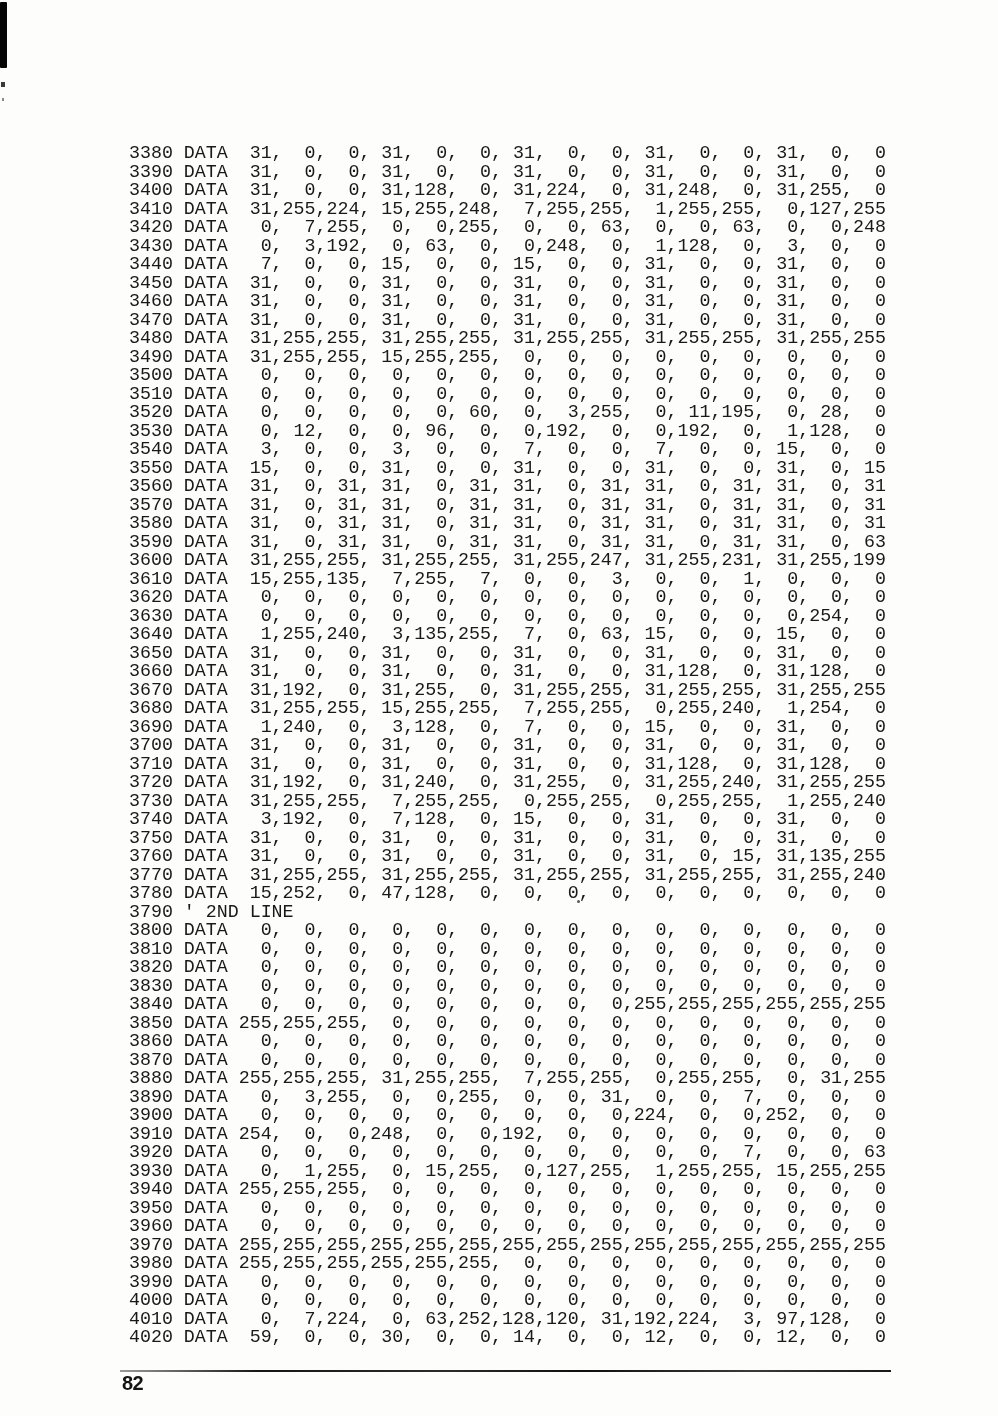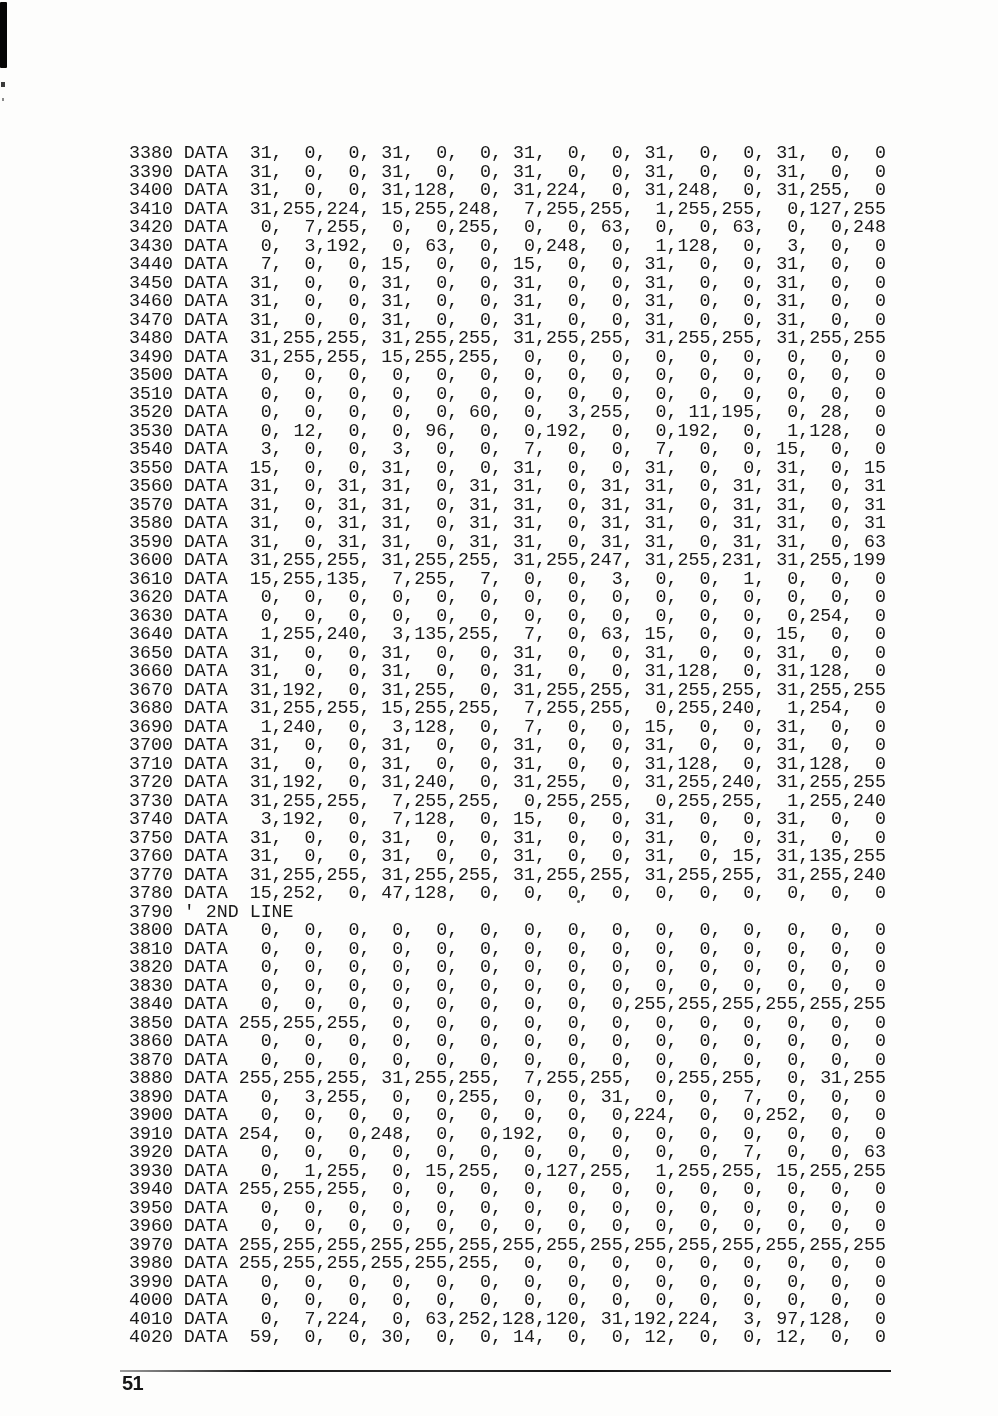--- a/index.html
+++ b/index.html
@@ -92,15 +92,15 @@
 <div class="page">
 
   <div class="scan-bar"></div>
   <div class="scan-dot-1"></div>
   <div class="scan-dot-2"></div>
   <div class="scan-speck"></div>
 
   <pre class="code" id="code-lines"><div class="line">3380 DATA  31,  0,  0, 31,  0,  0, 31,  0,  0, 31,  0,  0, 31,  0,  0</div><div class="line">3390 DATA  31,  0,  0, 31,  0,  0, 31,  0,  0, 31,  0,  0, 31,  0,  0</div><div class="line">3400 DATA  31,  0,  0, 31,128,  0, 31,224,  0, 31,248,  0, 31,255,  0</div><div class="line">3410 DATA  31,255,224, 15,255,248,  7,255,255,  1,255,255,  0,127,255</div><div class="line">3420 DATA   0,  7,255,  0,  0,255,  0,  0, 63,  0,  0, 63,  0,  0,248</div><div class="line">3430 DATA   0,  3,192,  0, 63,  0,  0,248,  0,  1,128,  0,  3,  0,  0</div><div class="line">3440 DATA   7,  0,  0, 15,  0,  0, 15,  0,  0, 31,  0,  0, 31,  0,  0</div><div class="line">3450 DATA  31,  0,  0, 31,  0,  0, 31,  0,  0, 31,  0,  0, 31,  0,  0</div><div class="line">3460 DATA  31,  0,  0, 31,  0,  0, 31,  0,  0, 31,  0,  0, 31,  0,  0</div><div class="line">3470 DATA  31,  0,  0, 31,  0,  0, 31,  0,  0, 31,  0,  0, 31,  0,  0</div><div class="line">3480 DATA  31,255,255, 31,255,255, 31,255,255, 31,255,255, 31,255,255</div><div class="line">3490 DATA  31,255,255, 15,255,255,  0,  0,  0,  0,  0,  0,  0,  0,  0</div><div class="line">3500 DATA   0,  0,  0,  0,  0,  0,  0,  0,  0,  0,  0,  0,  0,  0,  0</div><div class="line">3510 DATA   0,  0,  0,  0,  0,  0,  0,  0,  0,  0,  0,  0,  0,  0,  0</div><div class="line">3520 DATA   0,  0,  0,  0,  0, 60,  0,  3,255,  0, 11,195,  0, 28,  0</div><div class="line">3530 DATA   0, 12,  0,  0, 96,  0,  0,192,  0,  0,192,  0,  1,128,  0</div><div class="line">3540 DATA   3,  0,  0,  3,  0,  0,  7,  0,  0,  7,  0,  0, 15,  0,  0</div><div class="line">3550 DATA  15,  0,  0, 31,  0,  0, 31,  0,  0, 31,  0,  0, 31,  0, 15</div><div class="line">3560 DATA  31,  0, 31, 31,  0, 31, 31,  0, 31, 31,  0, 31, 31,  0, 31</div><div class="line">3570 DATA  31,  0, 31, 31,  0, 31, 31,  0, 31, 31,  0, 31, 31,  0, 31</div><div class="line">3580 DATA  31,  0, 31, 31,  0, 31, 31,  0, 31, 31,  0, 31, 31,  0, 31</div><div class="line">3590 DATA  31,  0, 31, 31,  0, 31, 31,  0, 31, 31,  0, 31, 31,  0, 63</div><div class="line">3600 DATA  31,255,255, 31,255,255, 31,255,247, 31,255,231, 31,255,199</div><div class="line">3610 DATA  15,255,135,  7,255,  7,  0,  0,  3,  0,  0,  1,  0,  0,  0</div><div class="line">3620 DATA   0,  0,  0,  0,  0,  0,  0,  0,  0,  0,  0,  0,  0,  0,  0</div><div class="line">3630 DATA   0,  0,  0,  0,  0,  0,  0,  0,  0,  0,  0,  0,  0,254,  0</div><div class="line">3640 DATA   1,255,240,  3,135,255,  7,  0, 63, 15,  0,  0, 15,  0,  0</div><div class="line">3650 DATA  31,  0,  0, 31,  0,  0, 31,  0,  0, 31,  0,  0, 31,  0,  0</div><div class="line">3660 DATA  31,  0,  0, 31,  0,  0, 31,  0,  0, 31,128,  0, 31,128,  0</div><div class="line">3670 DATA  31,192,  0, 31,255,  0, 31,255,255, 31,255,255, 31,255,255</div><div class="line">3680 DATA  31,255,255, 15,255,255,  7,255,255,  0,255,240,  1,254,  0</div><div class="line">3690 DATA   1,240,  0,  3,128,  0,  7,  0,  0, 15,  0,  0, 31,  0,  0</div><div class="line">3700 DATA  31,  0,  0, 31,  0,  0, 31,  0,  0, 31,  0,  0, 31,  0,  0</div><div class="line">3710 DATA  31,  0,  0, 31,  0,  0, 31,  0,  0, 31,128,  0, 31,128,  0</div><div class="line">3720 DATA  31,192,  0, 31,240,  0, 31,255,  0, 31,255,240, 31,255,255</div><div class="line">3730 DATA  31,255,255,  7,255,255,  0,255,255,  0,255,255,  1,255,240</div><div class="line">3740 DATA   3,192,  0,  7,128,  0, 15,  0,  0, 31,  0,  0, 31,  0,  0</div><div class="line">3750 DATA  31,  0,  0, 31,  0,  0, 31,  0,  0, 31,  0,  0, 31,  0,  0</div><div class="line">3760 DATA  31,  0,  0, 31,  0,  0, 31,  0,  0, 31,  0, 15, 31,135,255</div><div class="line">3770 DATA  31,255,255, 31,255,255, 31,255,255, 31,255,255, 31,255,240</div><div class="line">3780 DATA  15,252,  0, 47,128,  0,  0,  0,  0,  0,  0,  0,  0,  0,  0</div><div class="line">3790 ' 2ND LINE</div><div class="line">3800 DATA   0,  0,  0,  0,  0,  0,  0,  0,  0,  0,  0,  0,  0,  0,  0</div><div class="line">3810 DATA   0,  0,  0,  0,  0,  0,  0,  0,  0,  0,  0,  0,  0,  0,  0</div><div class="line">3820 DATA   0,  0,  0,  0,  0,  0,  0,  0,  0,  0,  0,  0,  0,  0,  0</div><div class="line">3830 DATA   0,  0,  0,  0,  0,  0,  0,  0,  0,  0,  0,  0,  0,  0,  0</div><div class="line">3840 DATA   0,  0,  0,  0,  0,  0,  0,  0,  0,255,255,255,255,255,255</div><div class="line">3850 DATA 255,255,255,  0,  0,  0,  0,  0,  0,  0,  0,  0,  0,  0,  0</div><div class="line">3860 DATA   0,  0,  0,  0,  0,  0,  0,  0,  0,  0,  0,  0,  0,  0,  0</div><div class="line">3870 DATA   0,  0,  0,  0,  0,  0,  0,  0,  0,  0,  0,  0,  0,  0,  0</div><div class="line">3880 DATA 255,255,255, 31,255,255,  7,255,255,  0,255,255,  0, 31,255</div><div class="line">3890 DATA   0,  3,255,  0,  0,255,  0,  0, 31,  0,  0,  7,  0,  0,  0</div><div class="line">3900 DATA   0,  0,  0,  0,  0,  0,  0,  0,  0,224,  0,  0,252,  0,  0</div><div class="line">3910 DATA 254,  0,  0,248,  0,  0,192,  0,  0,  0,  0,  0,  0,  0,  0</div><div class="line">3920 DATA   0,  0,  0,  0,  0,  0,  0,  0,  0,  0,  0,  7,  0,  0, 63</div><div class="line">3930 DATA   0,  1,255,  0, 15,255,  0,127,255,  1,255,255, 15,255,255</div><div class="line">3940 DATA 255,255,255,  0,  0,  0,  0,  0,  0,  0,  0,  0,  0,  0,  0</div><div class="line">3950 DATA   0,  0,  0,  0,  0,  0,  0,  0,  0,  0,  0,  0,  0,  0,  0</div><div class="line">3960 DATA   0,  0,  0,  0,  0,  0,  0,  0,  0,  0,  0,  0,  0,  0,  0</div><div class="line">3970 DATA 255,255,255,255,255,255,255,255,255,255,255,255,255,255,255</div><div class="line">3980 DATA 255,255,255,255,255,255,  0,  0,  0,  0,  0,  0,  0,  0,  0</div><div class="line">3990 DATA   0,  0,  0,  0,  0,  0,  0,  0,  0,  0,  0,  0,  0,  0,  0</div><div class="line">4000 DATA   0,  0,  0,  0,  0,  0,  0,  0,  0,  0,  0,  0,  0,  0,  0</div><div class="line">4010 DATA   0,  7,224,  0, 63,252,128,120, 31,192,224,  3, 97,128,  0</div><div class="line">4020 DATA  59,  0,  0, 30,  0,  0, 14,  0,  0, 12,  0,  0, 12,  0,  0</div></pre>
 
   <div class="footer-rule"></div>
-  <div class="page-number">51</div>
+  <div class="page-number">82</div>
 
 </div>
 
 </body></html>

